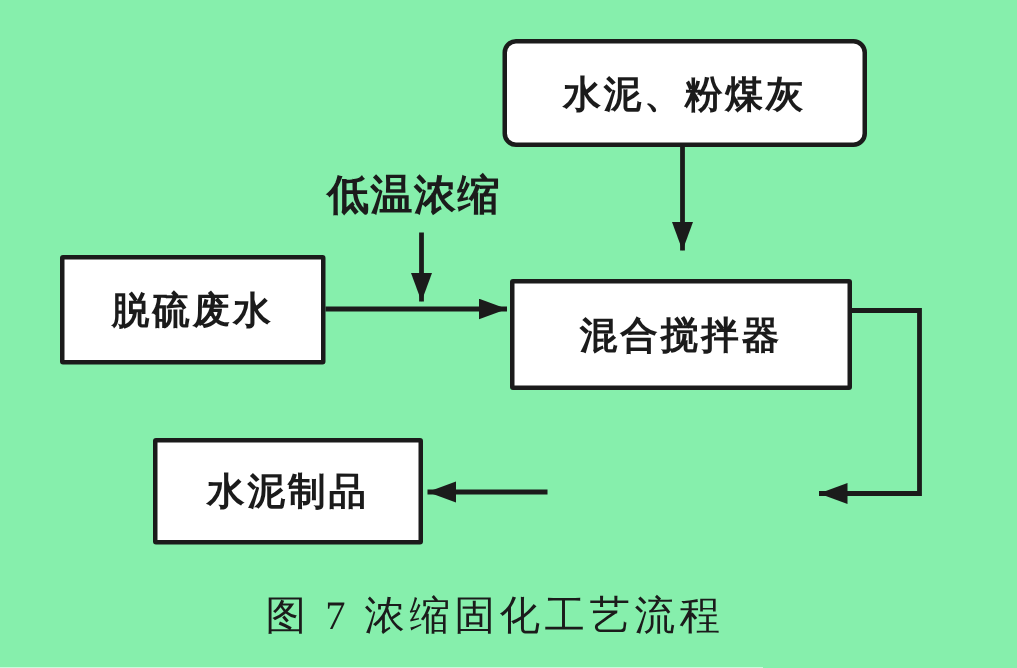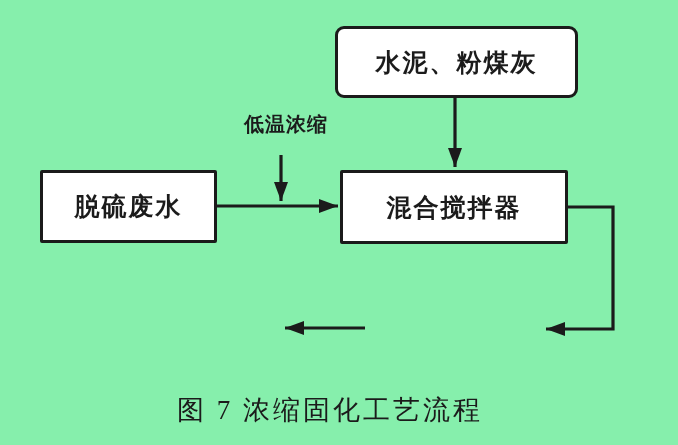--- a/index.html
+++ b/index.html
@@ -25,29 +25,29 @@
     align-items: center;
     justify-content: center;
     font-size: 25px;
     font-weight: 600;
     letter-spacing: 2px;
     color: #1b1b1b;
     z-index: 2;
   }
   .node-cement-flyash   { left: 335px; top: 26px;  width: 243px; height: 72px; border-radius: 9px; }
   .node-wastewater      { left: 40px;  top: 170px; width: 177px; height: 73px; border-radius: 2px; }
-  .node-mixer           { left: 340px; top: 170px; width: 228px; height: 74px; border-radius: 2px; }
+  .node-mixer           { left: 340px; top: 186px; width: 228px; height: 74px; border-radius: 2px; }
   .node-curing          { left: 365px; top: 293px; width: 178px; height: 73px; border-radius: 2px; }
   .node-products        { left: 102px; top: 292px; width: 180px; height: 71px; border-radius: 2px; }
   .annotation {
     position: absolute;
-    left: 226px; top: 111px;
+    left: 214px; top: 111px;
     width: 120px;
-    text-align: center;
-    font-size: 20px;
+    text-align: right;
+    font-size: 28px;
     font-weight: 600;
     letter-spacing: 1px;
     color: #1b1b1b;
     z-index: 2;
   }
   .caption {
     position: absolute;
     left: 0; right: 18px;
     top: 392px;
     text-align: center;
@@ -84,16 +84,19 @@
 
   <div class="node node-wastewater">
     <span>脱硫废水</span>
   </div>
 
   <div class="node node-mixer">
     <span>混合搅拌器</span>
   </div>
 
 
+  <div class="node node-products">
+    <span>水泥制品</span>
+  </div>
 
   <div class="caption">图 7 浓缩固化工艺流程</div>
 
 </div>
 
 </body></html>

